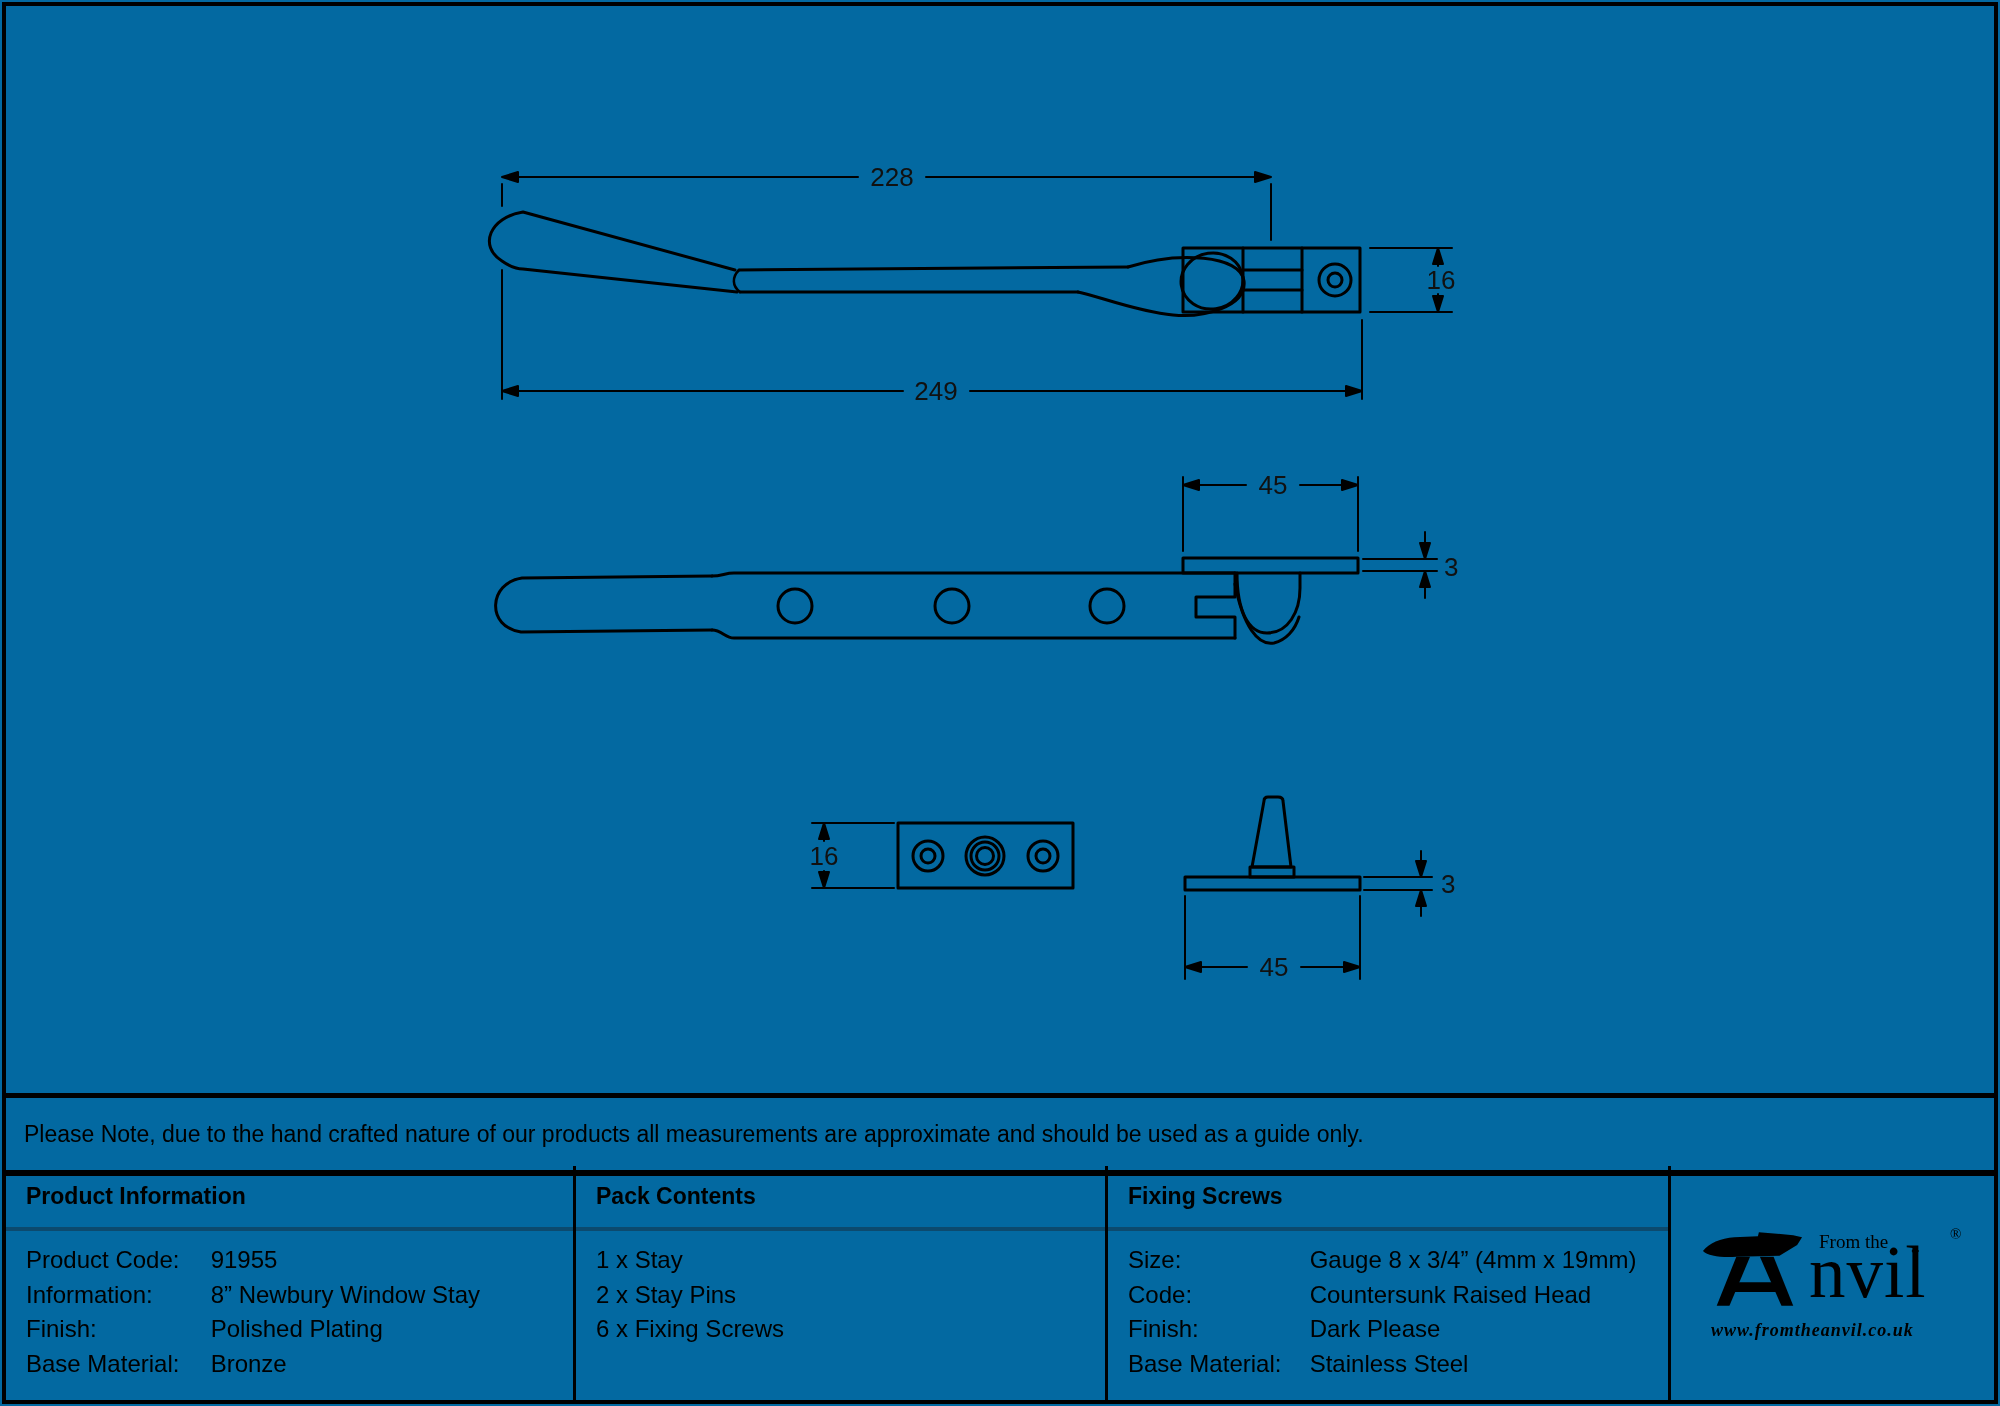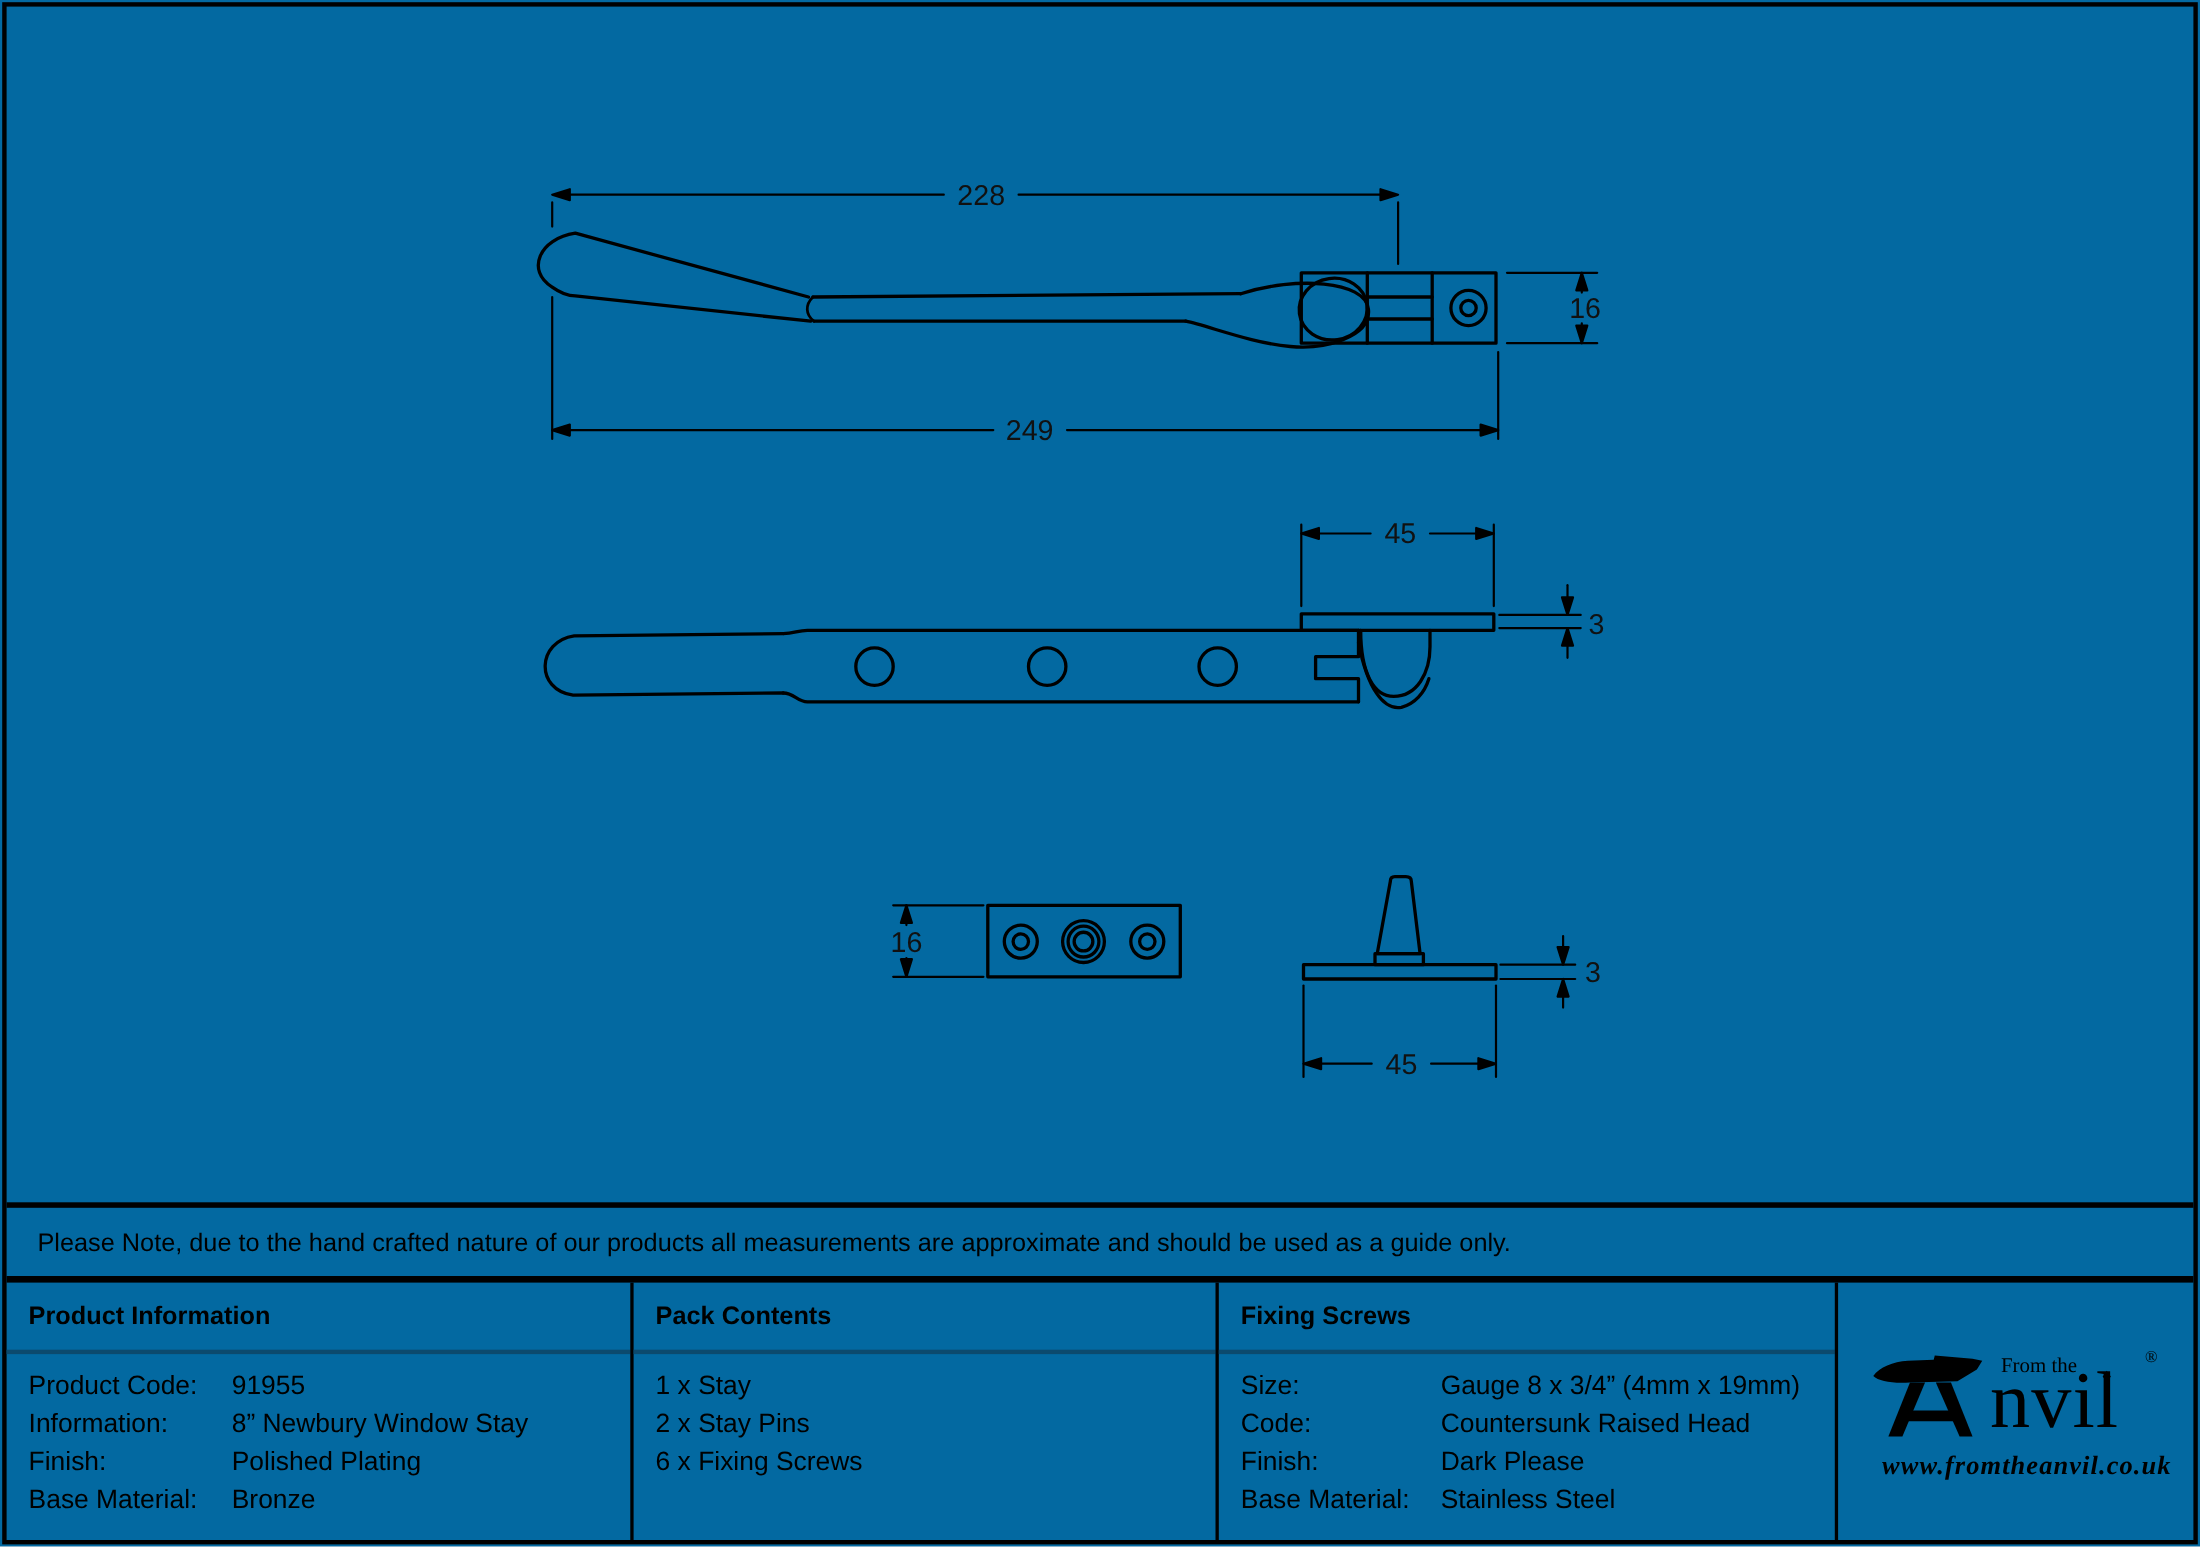--- a/index.html
+++ b/index.html
@@ -2,23 +2,23 @@
 <html><head>
 <meta charset="utf-8">
 <style>
   html,body{margin:0;padding:0;background:#e8e8e8;}
   .page{position:relative;width:2000px;height:1406px;background:#0369a1;
         font-family:"Liberation Sans",sans-serif;color:#000;overflow:hidden;margin:0 auto;}
   .frame{position:absolute;inset:2px;border:4px solid #000;pointer-events:none;}
   svg text{font-family:"Liberation Sans",sans-serif;}
   .dim-label{font-size:26px;fill:#111;}
 
-  .note-row{position:absolute;left:6px;right:6px;top:1093px;height:73px;box-sizing:border-box;
+  .note-row{position:absolute;left:6px;right:6px;top:1093px;height:83px;box-sizing:border-box;
             border-top:5px solid #000;border-bottom:6px solid #000;
-            display:flex;align-items:center;padding-left:28px;font-size:23px;}
+            display:flex;align-items:center;padding-left:18px;font-size:23px;}
 
   .bottom{position:absolute;left:6px;right:6px;top:1166px;bottom:6px;display:flex;}
   .col{box-sizing:border-box;}
   .col-1{width:567px;}
   .col-2{width:532px;border-left:3px solid #000;}
   .col-3{width:563px;border-left:3px solid #000;}
   .col-logo{flex:1;border-left:3px solid #000;position:relative;}
   .col-header{height:61px;border-bottom:4px solid #0c4a6e;display:flex;align-items:center;
               padding-left:20px;font-size:23px;box-sizing:content-box;font-weight:bold;}
   .col-body{padding:12px 10px 0 20px;font-size:24px;line-height:34.5px;}
@@ -26,21 +26,21 @@
   .fs-row .k{display:inline-block;width:175px;}
 
   .logo-box{position:absolute;left:30px;top:58px;width:300px;height:125px;}
   .anvil-svg{position:absolute;left:0;top:6px;width:104px;height:81px;}
   .from-the{position:absolute;left:118px;top:7px;font-family:"Liberation Serif",serif;font-size:19px;}
   .diamond{position:absolute;left:210px;top:17px;font-size:17px;}
   .reg{position:absolute;left:249px;top:2px;font-size:15px;font-family:"Liberation Serif",serif;}
   .anvil-word{position:absolute;left:108px;top:12px;font-family:"Liberation Serif",serif;
               font-size:73px;line-height:1;letter-spacing:1px;}
   .logo-url{position:absolute;left:10px;top:96px;font-family:"Liberation Serif",serif;
-            font-style:italic;font-weight:bold;font-size:24px;letter-spacing:1px;white-space:nowrap;}
+            font-style:italic;font-weight:bold;font-size:18px;letter-spacing:1px;white-space:nowrap;}
 </style>
 </head>
 <body>
 
 <div class="page">
   <div class="frame"></div>
 
   
   <svg class="drawing" width="2000" height="1093" viewBox="0 0 2000 1093" fill="none" stroke="#000" stroke-width="3" stroke-linecap="round" stroke-linejoin="round">
 

